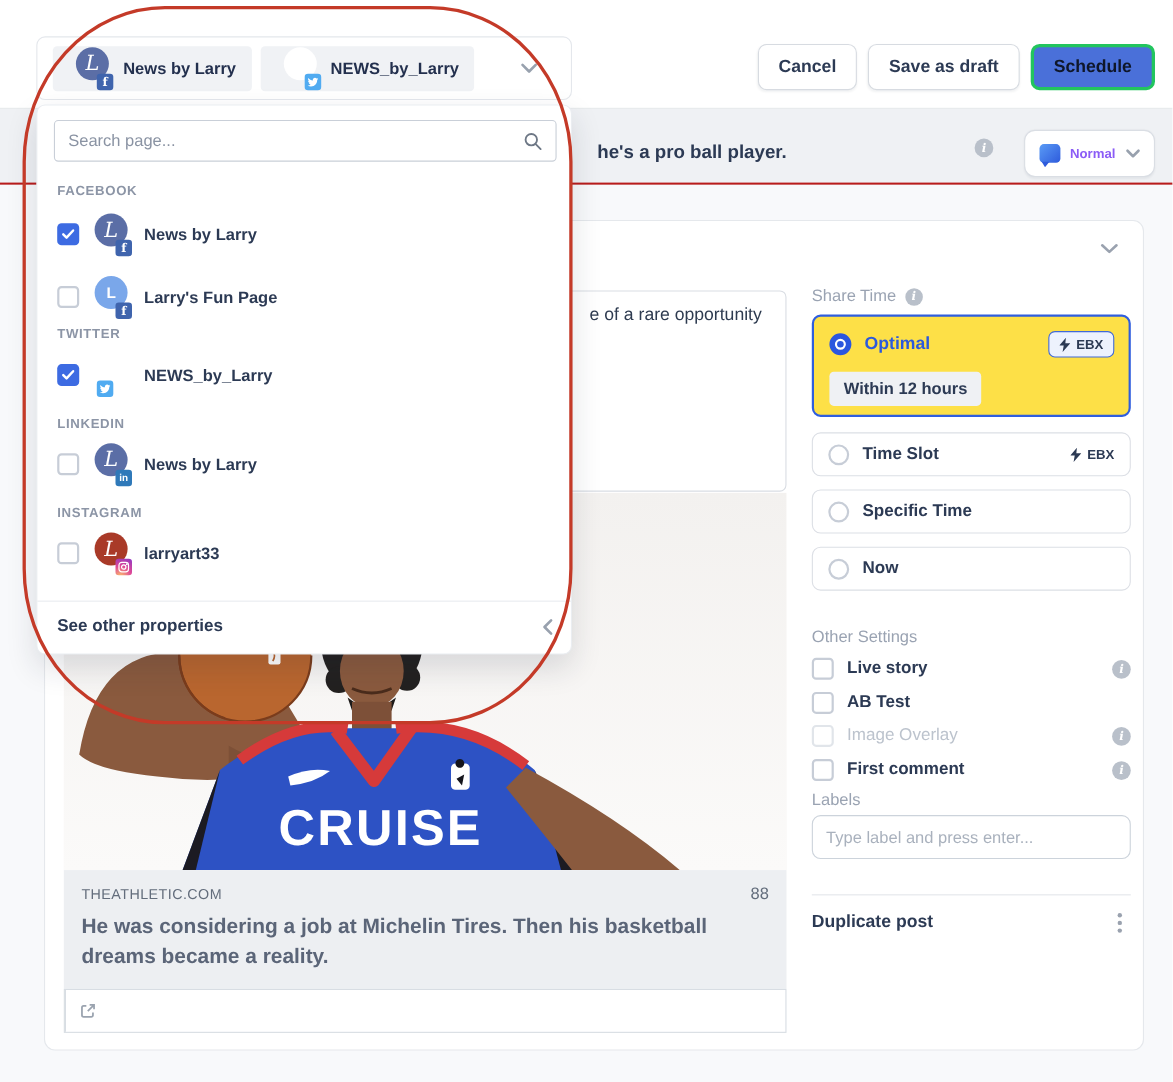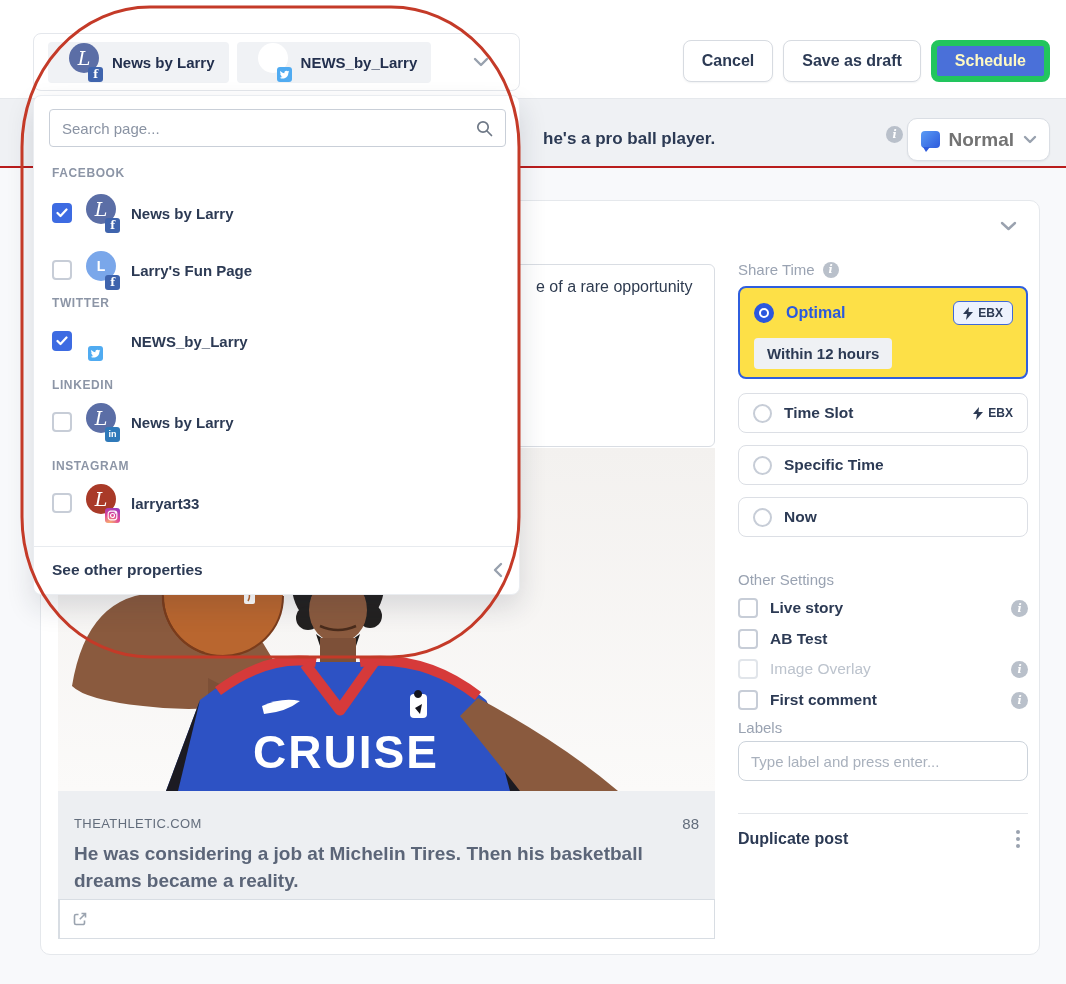--- a/index.html
+++ b/index.html
@@ -11,49 +11,49 @@
     overflow: hidden;
     color: #2c3a54;
   }
 
   
   .toolbar { position:absolute; left:0; top:0; width:1066px; height:99px; background:#fff; border-bottom:1px solid #e5e8ec; }
   .toolbar-buttons { position:absolute; right:16px; top:40px; display:flex; gap:10px; }
   .btn { height:42px; padding:0 18px; border-radius:8px; font-family:"Liberation Sans",sans-serif;
          font-size:16px; font-weight:bold; cursor:pointer; }
   .btn-ghost { background:#fff; border:1px solid #d7dbe1; color:#2c3a54; box-shadow:0 1px 2px rgba(20,30,50,.06); }
-  .btn-primary { background:#4a70d9; border:6px solid #22c55e; color:#fef9c3; }
+  .btn-primary { background:#4a70d9; border:3px solid #22c55e; color:#0f172a; }
 
   
   .graybar { position:absolute; left:0; top:99px; width:1066px; height:69px; background:#eff1f4; border-bottom:2px solid #b91c1c; }
   .msg-fragment { position:absolute; left:543px; top:30px; font-size:17px; font-weight:bold; color:#2c3a54; }
   .info { width:17px; height:17px; border-radius:50%; background:#b9c0ca; color:#fff;
           display:flex; align-items:center; justify-content:center;
           font-family:"DejaVu Serif",serif; font-style:italic; font-weight:bold; font-size:11px; flex:none; }
   .graybar .info { position:absolute; right:163px; top:27px; }
   .normal-select { position:absolute; right:16px; top:19px; height:43px; background:#fff;
                    border:1px solid #dadee4; border-radius:10px; box-shadow:0 1px 2px rgba(20,30,50,.06);
                    display:flex; align-items:center; gap:9px; padding:0 12px 0 13px; cursor:pointer; }
   .chat-icon { width:19px; height:17px; background:linear-gradient(135deg,#5a9bf5,#2e5bdc); border-radius:4px; position:relative; flex:none; }
   .chat-icon::after { content:""; position:absolute; left:2px; bottom:-4px;
                       border-left:3px solid transparent; border-right:4px solid transparent; border-top:5px solid #2e5bdc; }
-  .normal-label { font-size:19px; font-weight:bold; color:#737373; }
+  .normal-label { font-size:12px; font-weight:bold; color:#8b5cf6; }
 
   
   .page-area { position:absolute; left:0; top:168px; width:1066px; height:816px; background:#f8f9fb; }
   .card { position:absolute; left:40px; top:200px; width:1000px; height:755px; background:#fff;
           border:1px solid #e5e8ec; border-radius:10px; }
   .card-chevron { position:absolute; right:22px; top:20px; cursor:pointer; }
 
   
   .compose-box { position:absolute; left:17px; top:63px; width:657px; height:183px;
                  border:1px solid #d9dde3; border-radius:6px; background:#fff; }
   .compose-fragment { position:absolute; left:477px; top:13px; font-size:16px; color:#2e3b50; white-space:nowrap; }
   .article-image { position:absolute; left:17px; top:247px; width:657px; height:343px; overflow:hidden; background:#f7f6f4; }
-  .article-footer { position:absolute; left:17px; top:590px; width:657px; height:108px; background:#edeff2; padding:24px 16px; }
+  .article-footer { position:absolute; left:17px; top:590px; width:657px; height:108px; background:#edeff2; padding:13px 16px; }
   .domain-row { display:flex; justify-content:space-between; align-items:center; }
   .domain { font-size:13px; color:#636d7c; letter-spacing:.4px; }
   .char-count { font-size:15px; color:#636d7c; }
   .headline { margin-top:9px; font-size:19px; font-weight:bold; color:#5b6578; line-height:1.42; }
   .url-bar { position:absolute; left:17px; top:698px; width:657px; height:40px; background:#fff;
              border:1px solid #d8dde3; display:flex; align-items:center; }
   .url-text { flex:1; padding:0 12px; font-size:15px; color:#5a6577; white-space:nowrap; overflow:hidden; }
   .url-ext { width:40px; height:100%; border-left:1px solid #d8dde3; display:flex; align-items:center; justify-content:center; cursor:pointer; }
 
   

